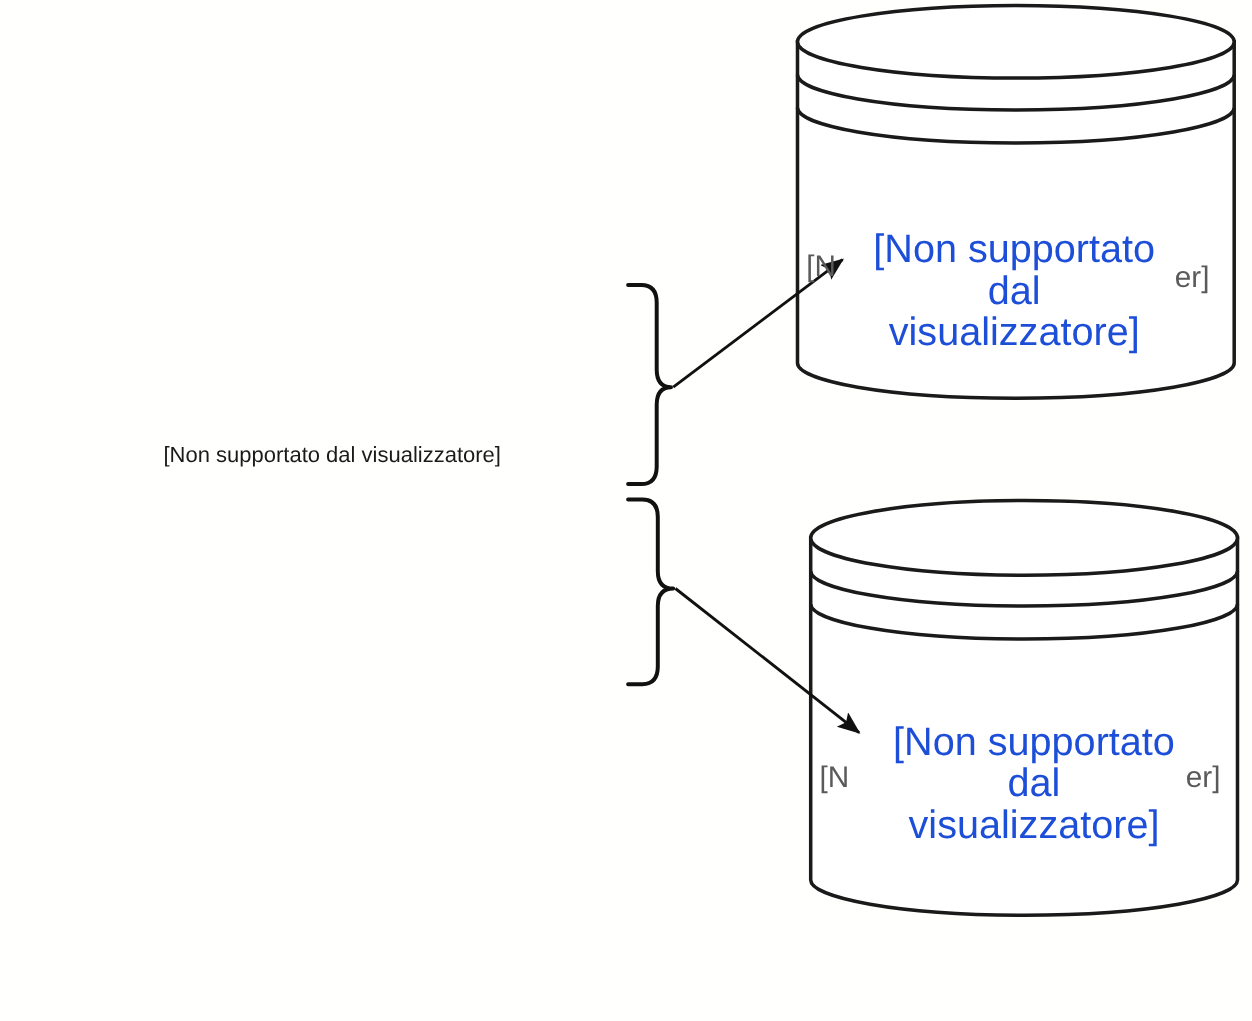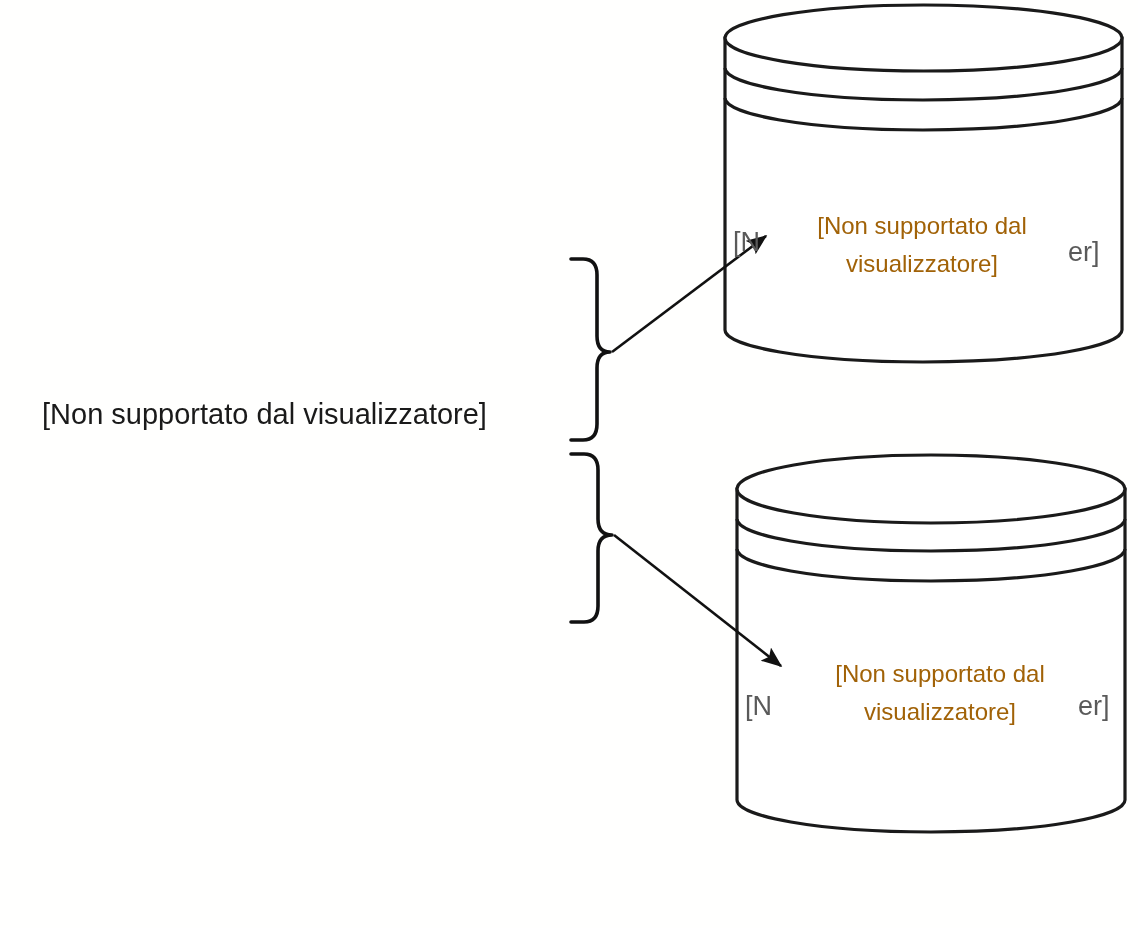--- a/index.html
+++ b/index.html
@@ -26,39 +26,40 @@
     width: 1138px;
     height: 928px;
   }
 
   
   .label-left {
     position: absolute;
     left: 42px;
     top: 395px;
     width: 520px;
-    font-size: 29px;
+    font-size: 20px;
     line-height: 38px;
     color: #1a1a1a;
     white-space: nowrap;
+    text-align: center;
   }
 
   .ph-grey {
     position: absolute;
     color: #5a5a5a;
     font-size: 27px;
     line-height: 32px;
     white-space: nowrap;
   }
 
   .overlay-text {
     position: absolute;
     text-align: center;
-    color: #a16207;
-    font-size: 24px;
+    color: #1d4ed8;
+    font-size: 36px;
     line-height: 38px;
     width: 300px;
   }
 
   .db1-ph-left  { left: 733px; top: 226px; }
   .db1-ph-right { left: 1068px; top: 236px; }
   .db1-overlay  { left: 772px; top: 207px; }
 
   .db2-ph-left  { left: 745px; top: 690px; }
   .db2-ph-right { left: 1078px; top: 690px; }

